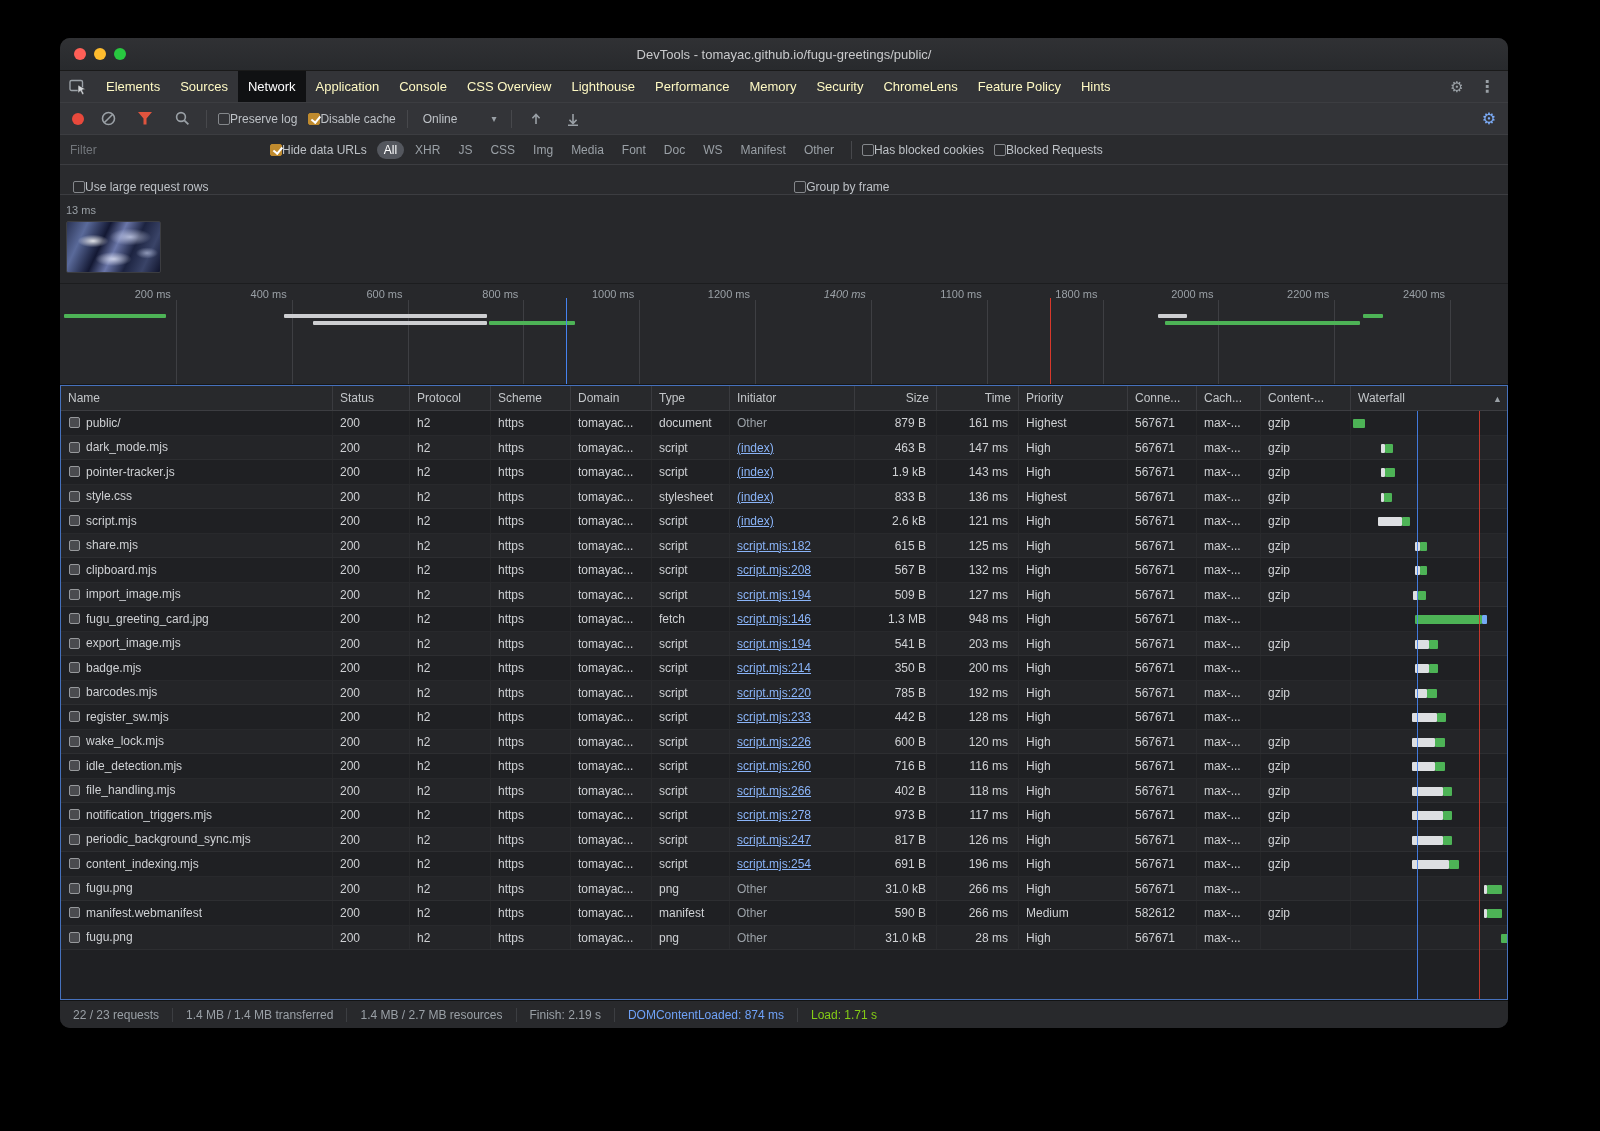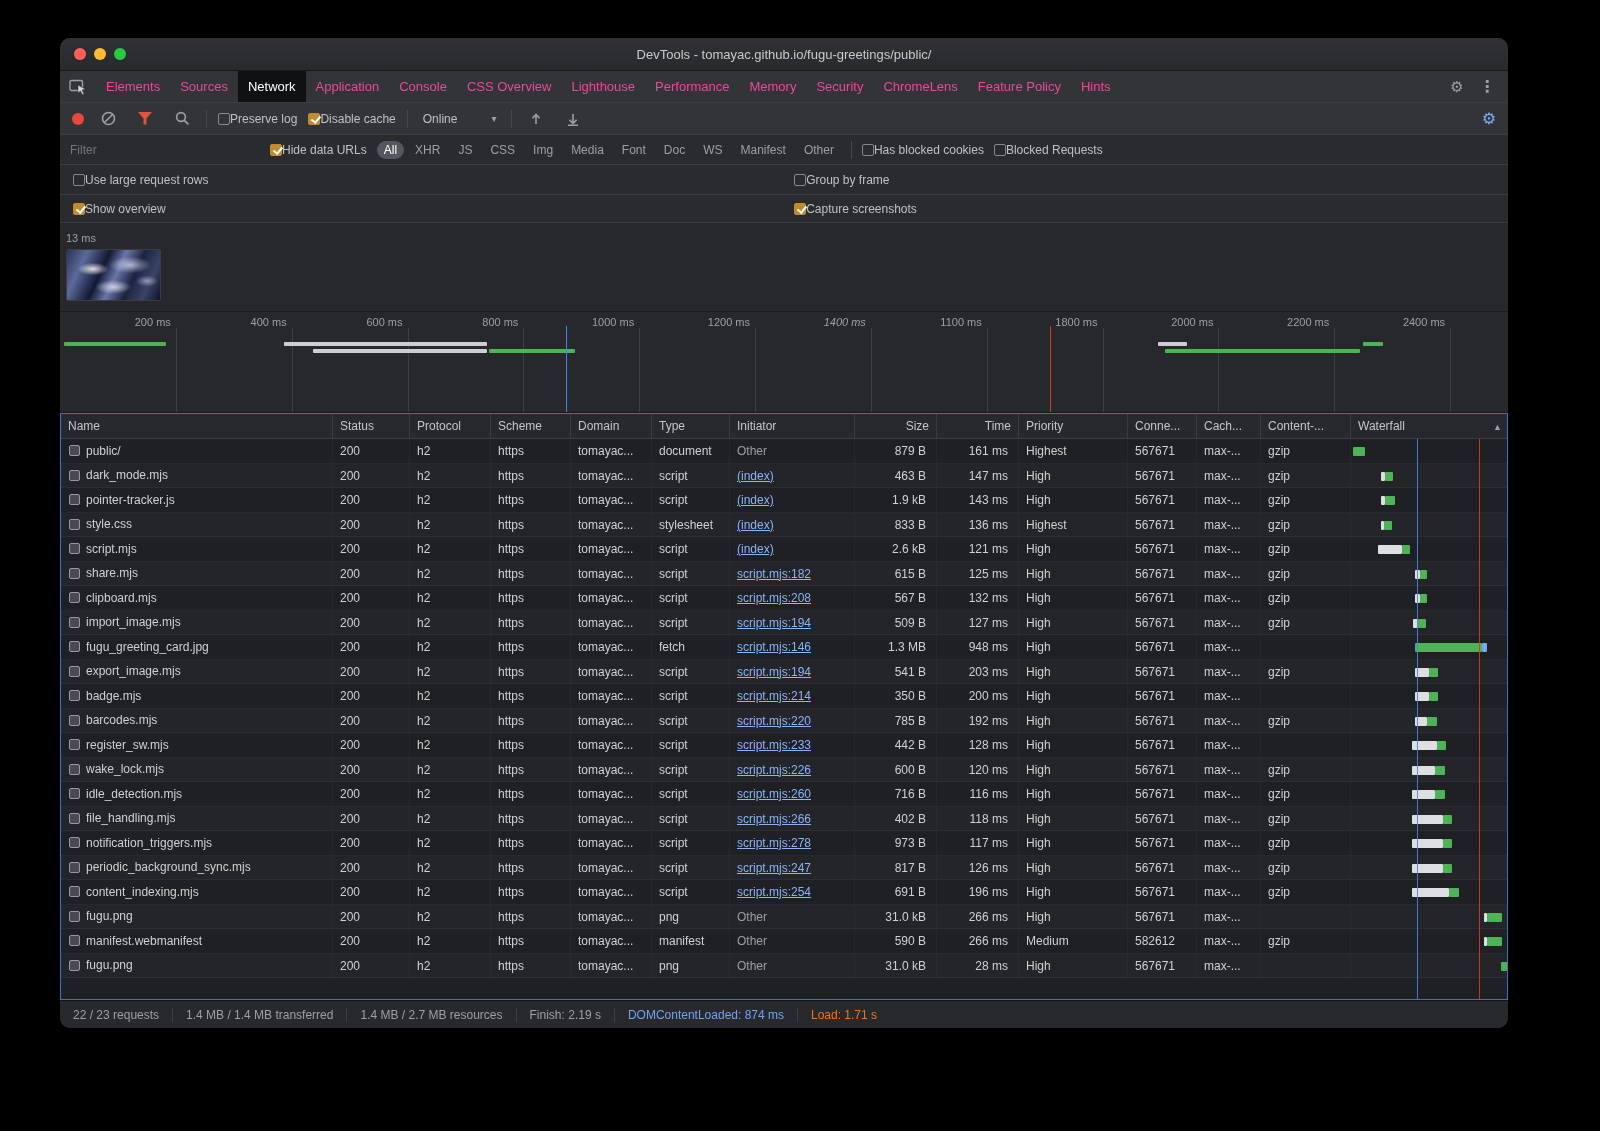--- a/index.html
+++ b/index.html
@@ -7,21 +7,21 @@
   .window{position:absolute;left:60px;top:38px;width:1448px;height:990px;background:#202124;border-radius:10px;overflow:hidden;display:flex;flex-direction:column;box-shadow:0 25px 70px rgba(0,0,0,.75)}
   
   .titlebar{flex:0 0 33px;background:linear-gradient(#303134,#282a2d);border-bottom:1px solid #1a1a1a;display:flex;align-items:center;position:relative}
   .traffic{display:flex;gap:8px;margin-left:14px;z-index:2}
   .tl{width:12px;height:12px;border-radius:50%}
   .tl.close{background:#ff5f57}.tl.min{background:#febc2e}.tl.zoom{background:#28c840}
   .title{position:absolute;left:0;right:0;text-align:center;font-size:13px;color:#c9cacc}
   
   .tabbar{flex:0 0 31px;background:#333438;display:flex;align-items:stretch;border-bottom:1px solid #3c3d41}
   .inspect{width:36px;display:flex;align-items:center;justify-content:center}
-  .tab{padding:0 10px;line-height:31px;font-size:13px;color:#ec4899;white-space:nowrap}
+  .tab{padding:0 10px;line-height:31px;font-size:13px;color:#fef9c3;white-space:nowrap}
   .tab.active{background:#101113;color:#fff}
   .tabbar-right{margin-left:auto;display:flex;align-items:center;gap:4px;padding-right:8px}
   .iconbtn{width:26px;height:26px;display:flex;align-items:center;justify-content:center;color:#9aa0a6}
   .glyph{font-size:15px;line-height:1;color:#9aa0a6}
   .glyph.kebab{font-size:16px;font-weight:bold}
   
   .toolbar{flex:0 0 32px;background:#333438;border-bottom:1px solid #3c3d41;display:flex;align-items:center;gap:11px;padding:0 12px}
   .vsep{width:1px;height:18px;background:#47484c}
   .record-dot{width:12px;height:12px;border-radius:50%;background:#e8493c}
   .cbl{display:flex;align-items:center;gap:0;font-size:12px;color:#bdc1c6;white-space:nowrap}
@@ -32,21 +32,21 @@
   .caret{font-size:10px;color:#9aa0a6}
   .gear-blue{margin-left:auto;color:#7cacf8;font-size:16px}
   
   .filterrow{flex:0 0 30px;background:#2a2b2e;border-bottom:1px solid #3c3d41;display:flex;align-items:center;gap:10px;padding:0 10px}
   .filter-input{width:190px;background:transparent;border:none;outline:none;color:#dfe1e5;font-size:12px}
   .filter-input::placeholder{color:#72767b}
   .pills{display:flex;align-items:flex-end;gap:4px}
   .pill{font-size:12px;color:#9aa0a6;padding:2px 7px;border-radius:9px;white-space:nowrap}
   .pill.active{background:#54575e;color:#fff}
   
-  .optrow{background:#2a2b2e;border-bottom:1px solid #3c3d41;display:flex;align-items:center;padding:0 13px;position:relative}
+  .optrow{background:#2a2b2e;border-bottom:1px solid #3c3d41;display:flex;align-items:flex-end;padding:0 13px;position:relative}
   .optrow.r1{flex:0 0 30px}
   .optrow.r2{flex:0 0 28px}
   .opt-right{position:absolute;left:50.7%}
   
   .filmstrip{flex:0 0 88px;background:#27282b;padding:5px 0 0 6px}
   .fs-item{display:inline-flex;flex-direction:column;align-items:flex-start}
   .fs-time{font-size:11px;color:#9aa0a6;height:17px}
   .fs-thumb{width:95px;height:52px;border:1px solid #3c3d41;border-radius:2px;
     background:
       radial-gradient(ellipse 22px 9px at 28% 38%, rgba(255,255,255,.85), rgba(255,255,255,0) 70%),
@@ -87,21 +87,21 @@
   .seg.wait{background:#dddfe2}
   .seg.green{background:#4db356}
   .seg.blue{background:#74a9f5}
   .wf-overlay{position:absolute;left:1290px;right:0;top:0;bottom:0;pointer-events:none}
   .wfline{position:absolute;top:0;bottom:0;width:1px}
   .wfline.dcl{background:rgba(70,131,240,.9)}
   .wfline.load{background:rgba(215,56,43,.9)}
   
   .statusbar{flex:0 0 28px;background:#28292c;border-top:1px solid #121314;display:flex;align-items:center;gap:13px;padding:0 13px;font-size:12px;color:#9aa0a6;white-space:nowrap}
   .stat.blue{color:#6fa2f8}
-  .stat.red{color:#f97316}
+  .stat.red{color:#84cc16}
   .ssep{width:1px;height:14px;background:#3c3e42}
   svg{display:block}
 </style>
 </head>
 <body>
 
 <div class="window">
 
   <div class="titlebar">
     <div class="traffic">
@@ -225,30 +225,20 @@
   <div class="optrow r1">
     <label class="cbl">
       <span class="cb"></span>
       <span>Use large request rows</span>
     </label>
     <label class="cbl opt-right">
       <span class="cb"></span>
       <span>Group by frame</span>
     </label>
   </div>
-  <div class="optrow r2">
-    <label class="cbl">
-      <span class="cb checked"></span>
-      <span>Show overview</span>
-    </label>
-    <label class="cbl opt-right">
-      <span class="cb checked"></span>
-      <span>Capture screenshots</span>
-    </label>
-  </div>
 
   <div class="filmstrip">
     <div class="fs-item">
       <span class="fs-time">13 ms</span>
       <div class="fs-thumb"></div>
     </div>
   </div>
 
   <div class="overview">
       <div class="ovgrid" style="left: 8%;"></div>

